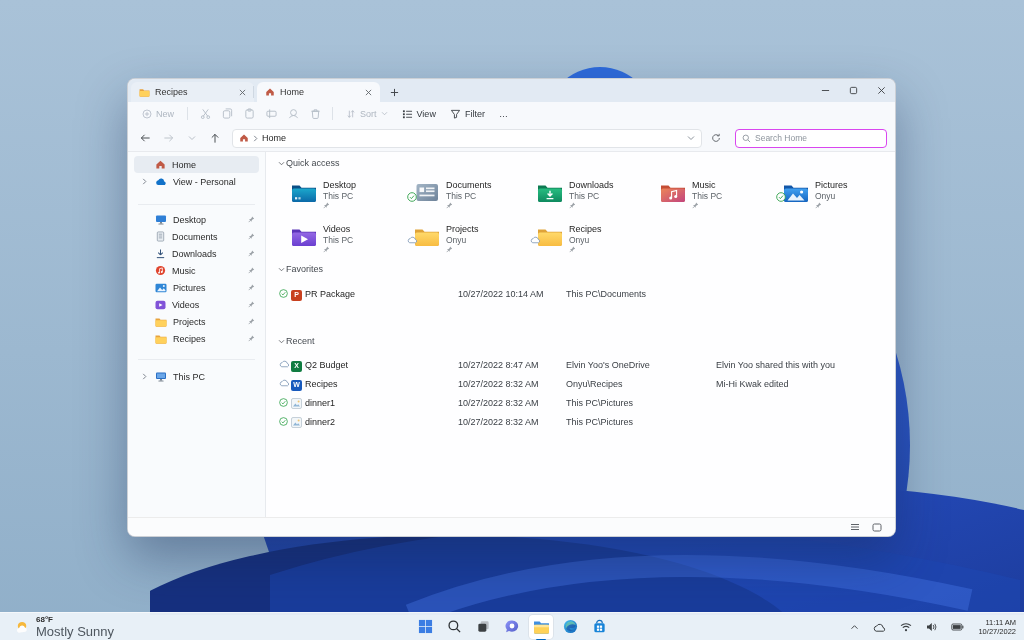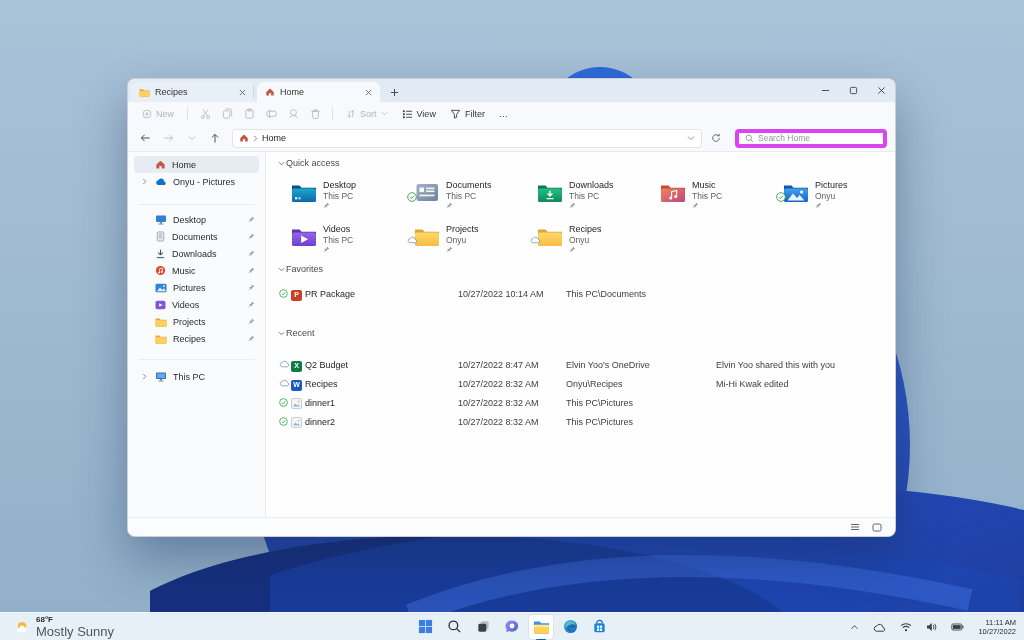--- a/index.html
+++ b/index.html
@@ -51,21 +51,21 @@
   .tbtn.disabled { color:#aeb6c0; }
   .tbtn.enabled { color:#33383e; }
   .icbtn { width:20px; height:18px; display:flex; align-items:center; justify-content:center; border-radius:4px; }
   .vdiv { width:1px; height:13px; background:#dde2e8; margin:0 5px; }
 
   .addrbar { height:27px; background:#f7f9fc; border-bottom:1px solid #e8eaee; display:flex; align-items:center; padding:0 8px; gap:4px; flex:0 0 auto; }
   .navbtn { width:19px; height:19px; display:flex; align-items:center; justify-content:center; border-radius:4px; }
   .crumbbox { flex:1; height:19px; background:#fff; border:1px solid #e1e4e8; border-radius:4px;
     display:flex; align-items:center; padding:0 6px; gap:4px; margin-left:4px; }
   .crumbbox .spacer { flex:1; }
-  .searchbox { width:152px; height:19px; background:#fff; border:4px solid #d946ef; border-radius:4px;
+  .searchbox { width:152px; height:19px; background:#fff; border:1px solid #d946ef; border-radius:4px;
     display:flex; align-items:center; padding:0 6px; gap:4px; margin-left:6px; }
   .searchbox input { border:none; outline:none; width:110px; font-size:8.5px; font-family:"Liberation Sans",sans-serif; color:#333; background:transparent; }
   .searchbox input::placeholder { color:#8d949c; }
 
   .wbody { flex:1; display:flex; min-height:0; }
   .sidebar { width:138px; background:#f9fbfd; border-right:1px solid #e7eaee; padding-top:4px; position:relative; }
   .sideitem { height:17px; margin:0 6px; padding:0 4px 0 6px; border-radius:4px; display:flex; align-items:center; gap:6px; position:relative; }
   .sideitem.selected { background:#e7ecf2; }
   .sideitem .chev { width:9px; display:flex; justify-content:center; }
   .sideitem .noch { width:9px; }
@@ -329,21 +329,21 @@
         <span class="chev">
             <svg width="5" height="7" viewBox="0 0 5 8">
               <path d="M1 1l3 3-3 3" fill="none" stroke="#6f7680"></path>
             </svg>
           </span>
         <span>
             <svg width="12" height="9" viewBox="0 0 13 9">
               <path d="M3.2 8.2a2.6 2.6 0 0 1 .4-5.1A3.4 3.4 0 0 1 10 4.5a2 2 0 0 1 .6 3.7Z" fill="#1272c9"></path>
             </svg>
           </span>
-        <span class="slabel">Onyu - Pictures</span>
+        <span class="slabel">View - Personal</span>
       </div>
       <div class="sgap"></div>
         <div class="sdiv"></div>
       <div class="sideitem">
         <span class="noch"></span>
         <span>
             <svg width="12" height="11" viewBox="0 0 12 11">
               <rect x="1" y="1.5" width="10" height="6.5" rx="1" fill="#2f7fd6"></rect>
               <rect x="5" y="8" width="2" height="1.6" fill="#7d8691"></rect>
               <rect x="3.4" y="9.6" width="5.2" height="1" rx="0.5" fill="#7d8691"></rect>
@@ -719,21 +719,21 @@
             <span class="office-ic" style="background:#c8401f;">
               <span>P</span>
             </span>
           </span>
         <span class="c-name">PR Package</span>
         <span class="c-date">10/27/2022 10:14 AM</span>
         <span class="c-loc">This PC\Documents</span>
         <span class="c-act"></span>
       </div>
 
-      <div class="sechdr" style="top:176px;">
+      <div class="sechdr" style="top:184px;">
         <span>
             <svg width="7" height="5" viewBox="0 0 8 6">
               <path d="M1 1.5 4 4.5 7 1.5" fill="none" stroke="#5f6368"></path>
             </svg>
           </span>
         <span>Recent</span>
       </div>
 
       <div class="frow" style="top:207px;">
         <span class="c-status">

